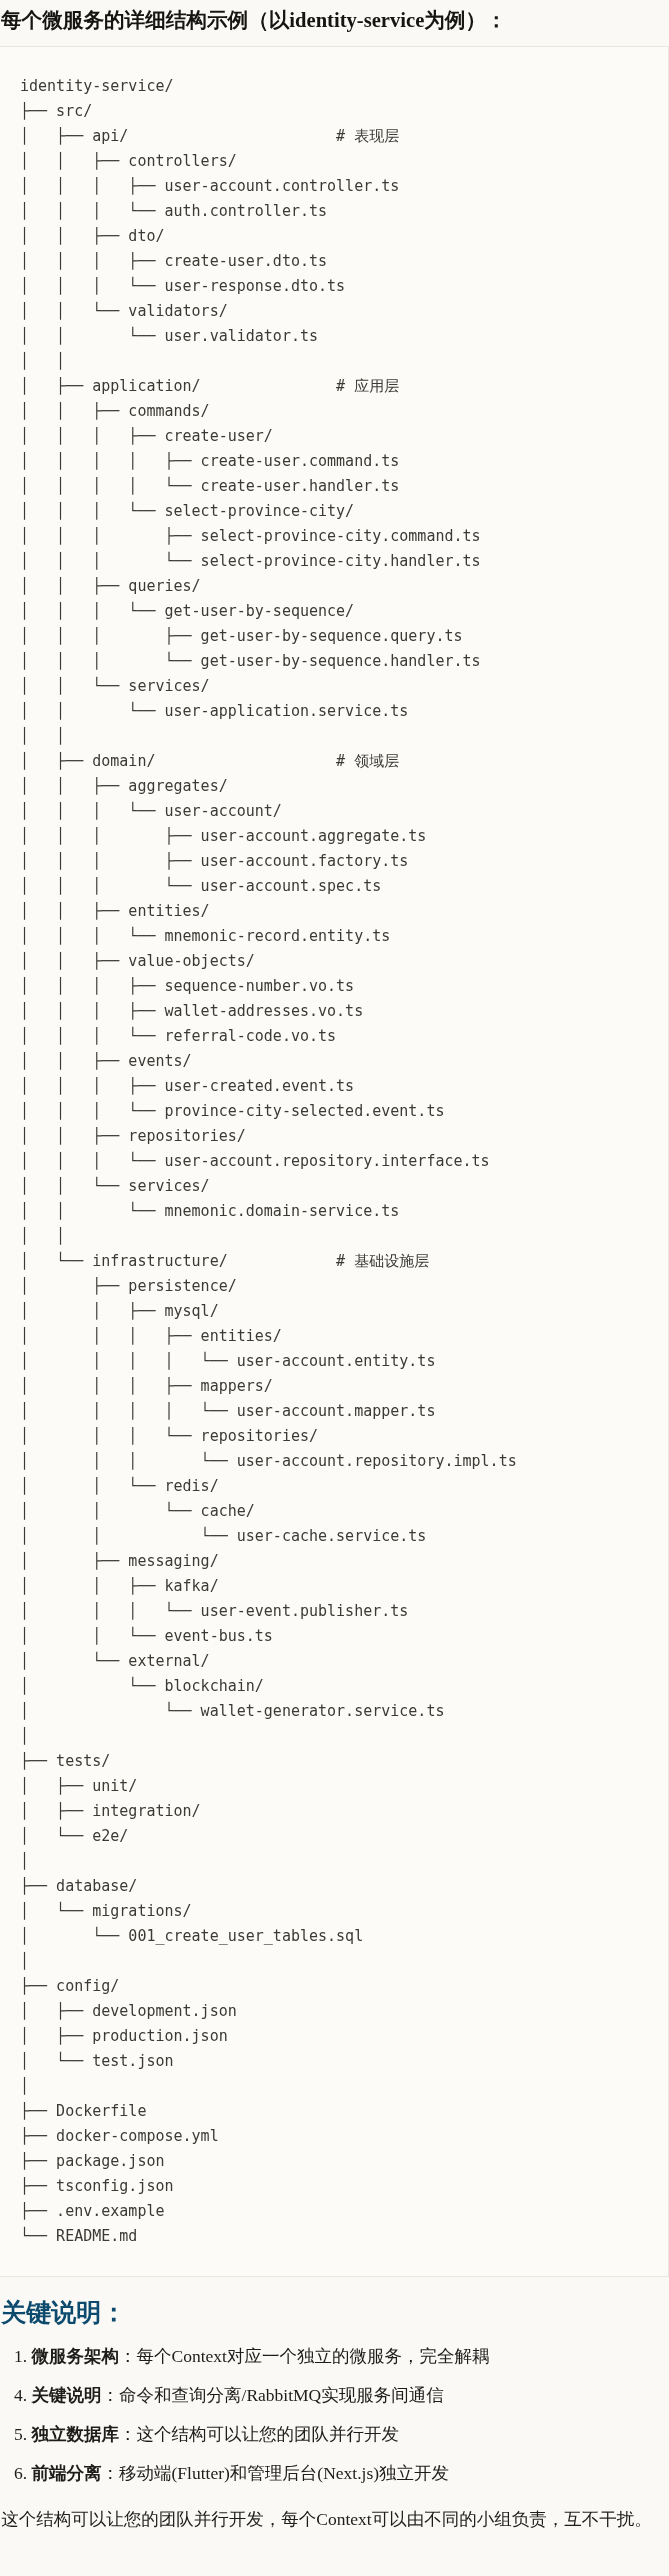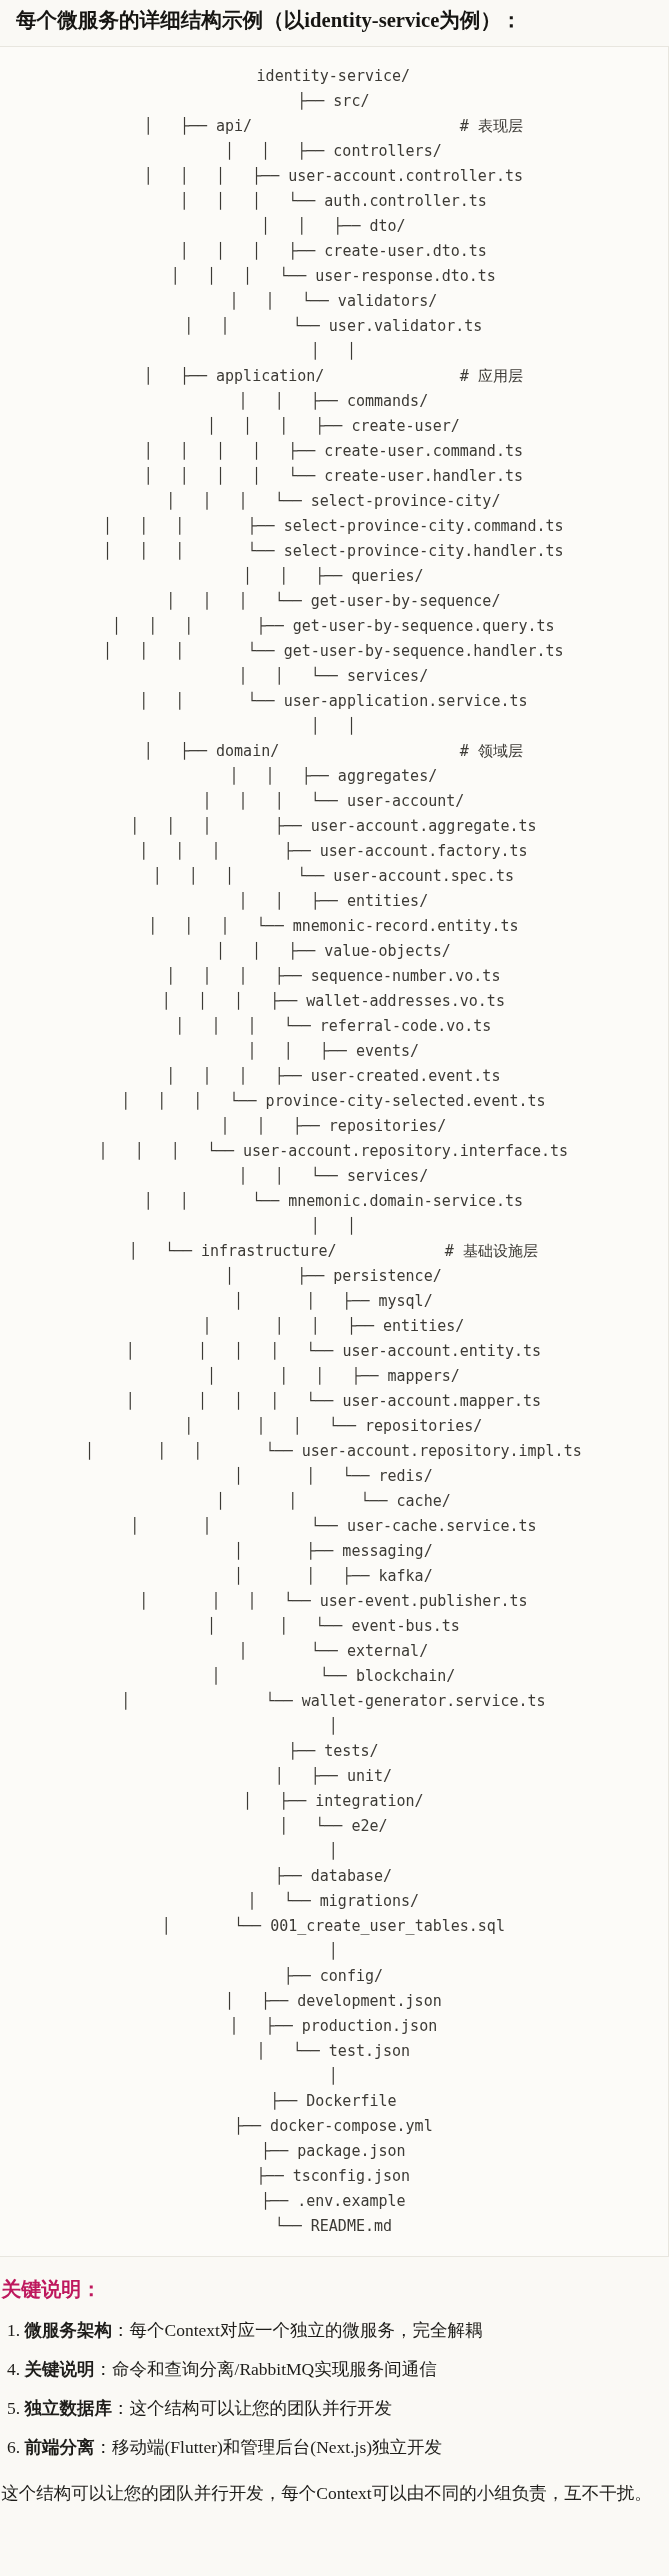--- a/index.html
+++ b/index.html
@@ -13,49 +13,48 @@
   }
   .page { padding: 0; }
 
   .page-title {
     font-family: "Liberation Serif", "DejaVu Serif", serif;
     font-weight: 700;
     font-size: 20.6px;
     line-height: 1.45;
     color: #161512;
     margin: 6.3px 0 9.4px 0;
-    padding-left: 16px;
+    padding-left: 1px;
   }
 
   .code-block {
     background: #fcfbf8;
     border-top: 0.6px solid #e8e6df;
     border-bottom: 0.6px solid #e8e6df;
     border-right: 0.6px solid #e8e6df;
     padding: 17px 11.3px 17px 10px;
   }
   .code-block pre {
-    margin: 0;
+    margin: 10px;
     font-family: "DejaVu Sans Mono", "Liberation Mono", monospace;
     font-size: 15px;
     line-height: 25px;
     color: #3c3a35;
     white-space: pre;
-    text-align: center;
   }
 
   .notes-heading {
     font-weight: 700;
-    font-size: 20px;
-    color: #be185d;
+    font-size: 25px;
+    color: #0c4a6e;
     margin: 19.4px 0 16.3px 0;
     padding-left: 1.3px;
   }
 
-  .notes-list { padding-left: 7px; }
+  .notes-list { padding-left: 14px; }
   .note-item {
     font-size: 17.5px;
     line-height: 22.5px;
     margin-bottom: 16.3px;
     color: #1e1d1a;
   }
   .note-item .num { display: inline-block; margin-right: 4.4px; }
   .note-item .lbl { font-weight: 700; }
 
   .closing-paragraph {

